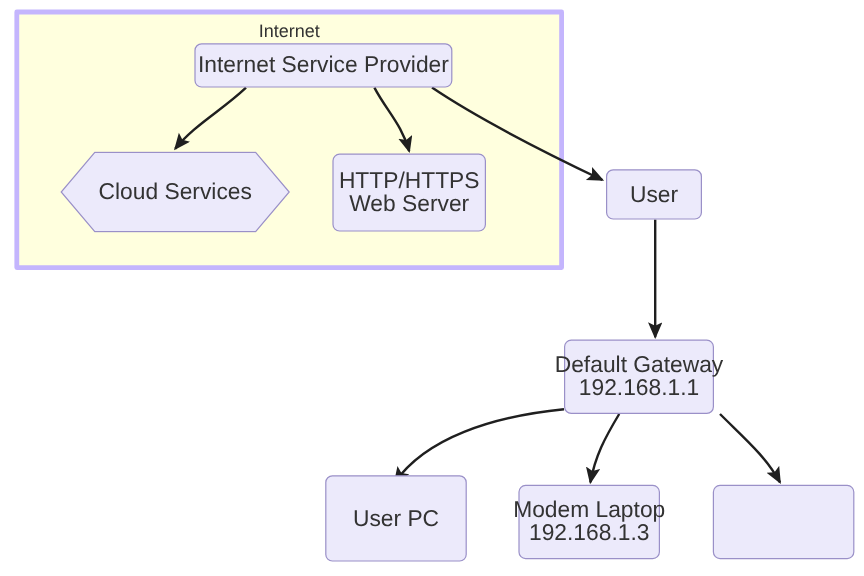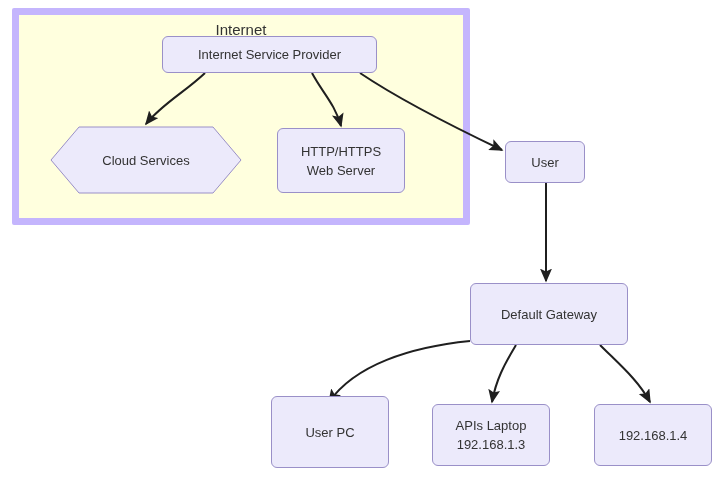--- a/index.html
+++ b/index.html
@@ -23,21 +23,21 @@
     position: absolute;
     left: 0;
     top: 0;
     width: 720px;
     height: 480px;
     pointer-events: none;
   }
   .cluster-box {
     position: absolute;
     background: #ffffde;
-    border: 7px solid #c4b5fd;
+    border: 4px solid #c4b5fd;
     border-radius: 2px;
     box-sizing: border-box;
   }
   .cluster-title {
     position: absolute;
     width: 100%;
     text-align: center;
     top: 6px;
     left: 0;
     font-size: 15px;
@@ -48,21 +48,21 @@
     position: absolute;
     box-sizing: border-box;
     background: #eceafb;
     border: 1px solid #9a90c8;
     border-radius: 6px;
     display: flex;
     flex-direction: column;
     align-items: center;
     justify-content: center;
     color: #333333;
-    font-size: 13px;
+    font-size: 19px;
     line-height: 19px;
     text-align: center;
     white-space: nowrap;
   }
   .node.hex {
     background: transparent;
     border: none;
     border-radius: 0;
   }
   .hex-shape {
@@ -122,28 +122,28 @@
           <span class="node-line">Cloud Services</span>
         </div>
       </div>
       <div class="node" style="left: 277px; top: 128px; width: 128px; height: 65px;">
         <span class="node-line">HTTP/HTTPS</span>
         <span class="node-line">Web Server</span>
       </div>
       <div class="node" style="left: 505px; top: 141px; width: 80px; height: 42px;">
         <span class="node-line">User</span>
       </div>
-      <div class="node" style="left: 470px; top: 283px; width: 158px; height: 62px;">
+      <div class="node" style="left: 470px; top: 283px; width: 125px; height: 62px;">
         <span class="node-line">Default Gateway</span>
+        <span class="node-line">192.168.1.1</span>
       </div>
       <div class="node" style="left: 271px; top: 396px; width: 118px; height: 72px;">
         <span class="node-line">User PC</span>
       </div>
       <div class="node" style="left: 432px; top: 404px; width: 118px; height: 62px;">
-        <span class="node-line">APIs Laptop</span>
+        <span class="node-line">Modem Laptop</span>
         <span class="node-line">192.168.1.3</span>
       </div>
       <div class="node" style="left: 594px; top: 404px; width: 118px; height: 62px;">
-        <span class="node-line">192.168.1.4</span>
       </div>
     </div>
 
 </div>
 
 </body></html>

